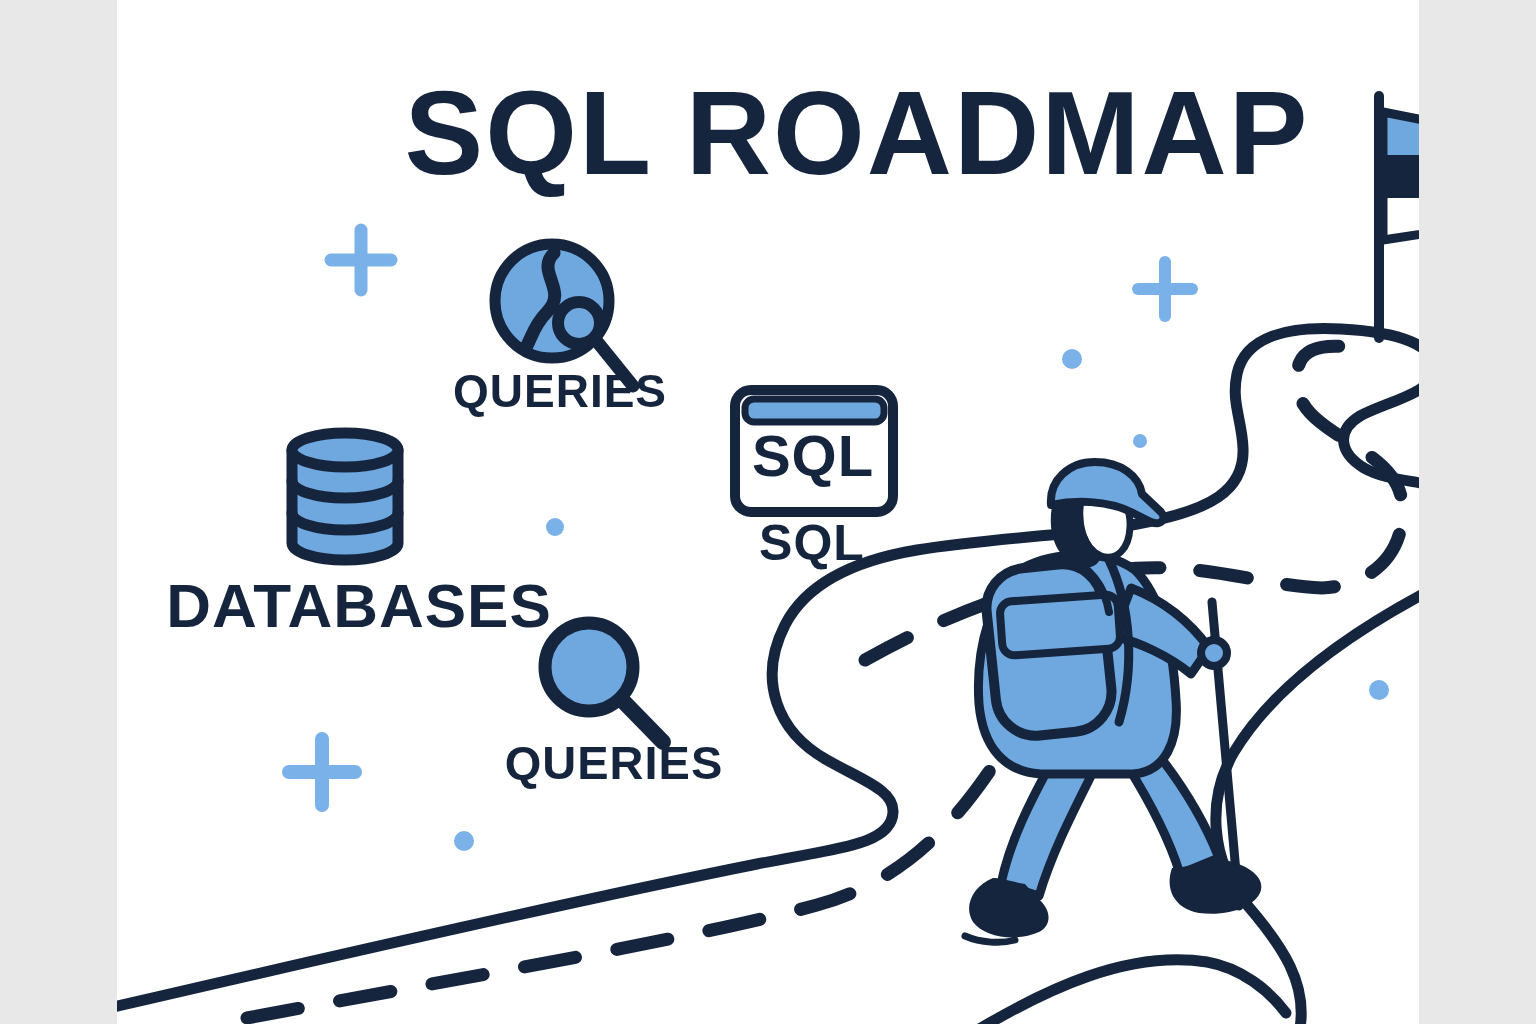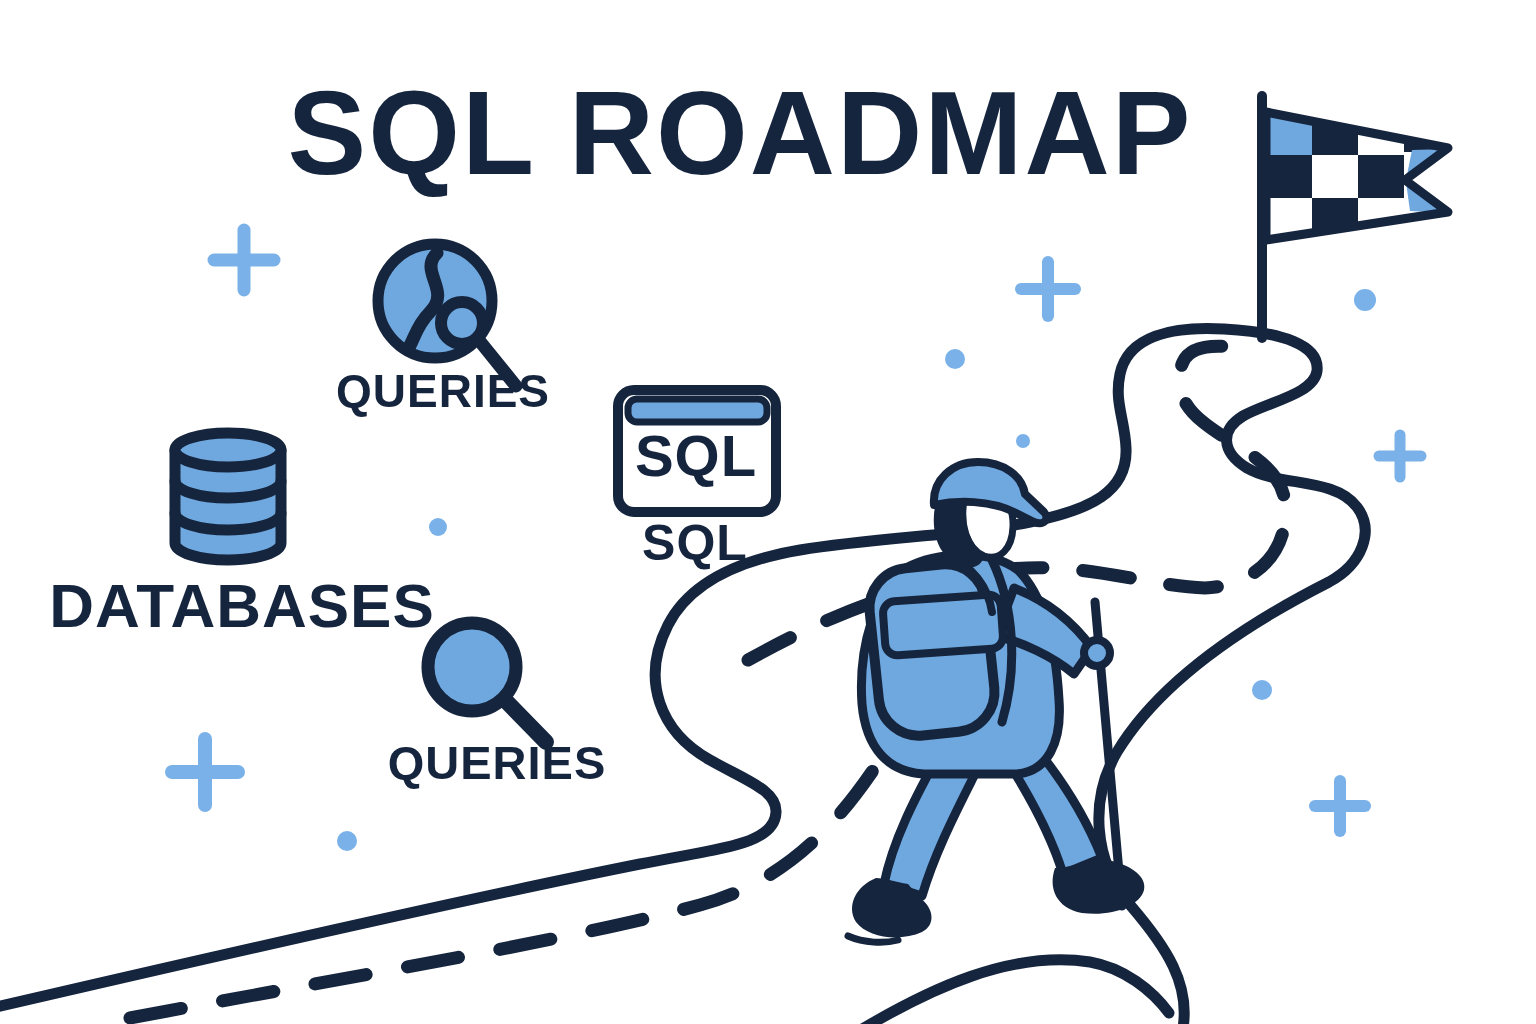--- a/index.html
+++ b/index.html
@@ -3,21 +3,21 @@
 <meta charset="utf-8">
 <style>
   :root{
     --navy:#16253E;
     --blue:#6FA8DF;
     --blue-light:#79B1E8;
     --bg:#FFFFFF;
   }
   html,body{margin:0;padding:0;background:#e8e8e8;}
   .stage{
-    position:relative;width:1536px;height:1024px;background:var(--bg);
+    position:relative;width:1302px;height:1024px;background:var(--bg);
     overflow:hidden;font-family:"Liberation Sans", sans-serif;margin:0 auto;
   }
   .art{position:absolute;inset:0;width:1536px;height:1024px;}
   .txt{
     position:absolute;transform:translateX(-50%);
     color:var(--navy);font-weight:800;white-space:nowrap;line-height:1;
   }
   .title-line1{top:74px;left:740px;font-size:118px;letter-spacing:2px;}
   .title-line2{top:190px;left:738px;font-size:130px;letter-spacing:14px;}
   .lbl-queries-top{top:368px;left:443px;font-size:46px;letter-spacing:1px;}

